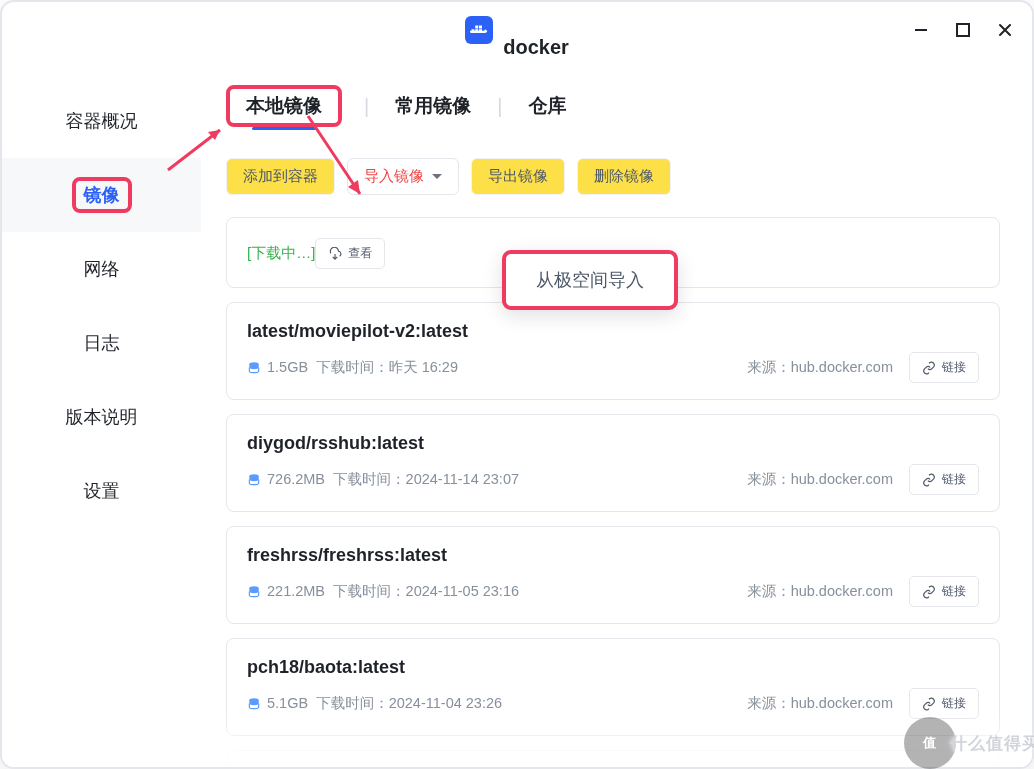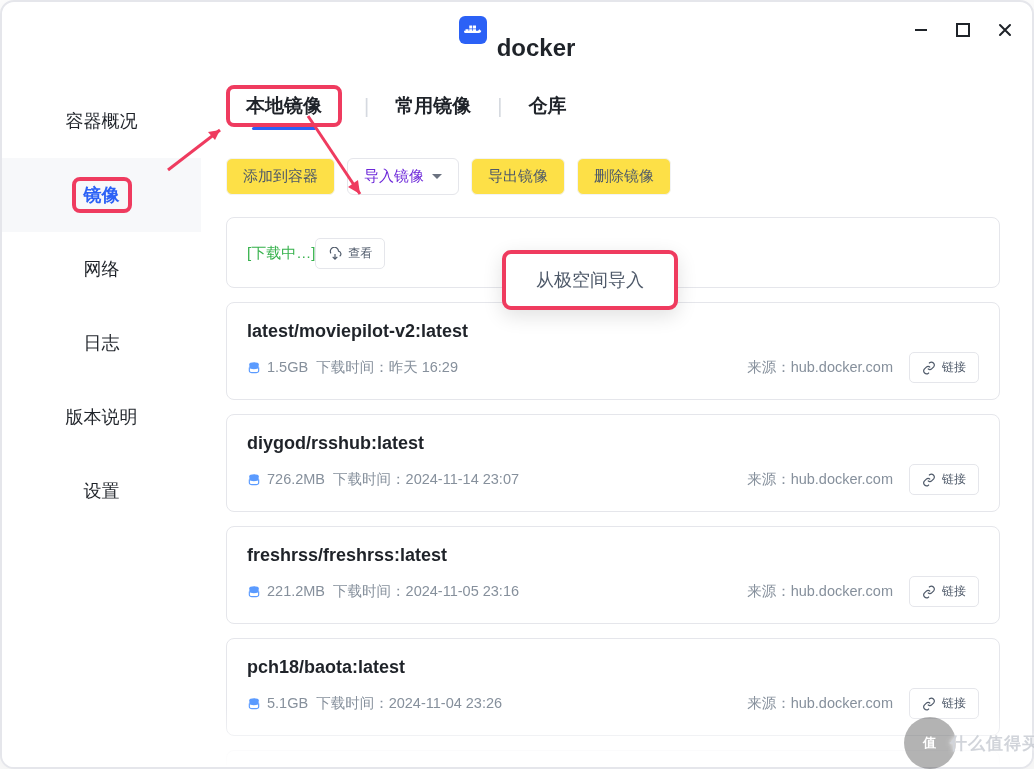--- a/index.html
+++ b/index.html
@@ -2,42 +2,42 @@
 <html><head>
 <meta charset="utf-8">
 <style>
   html,body{margin:0;padding:0;font-family:"PingFang SC","Microsoft YaHei","Helvetica Neue",Arial,sans-serif;background:#fff;color:#1f2329;overflow:hidden;}
   *{box-sizing:border-box;}
   .window{width:1034px;height:769px;position:relative;border:2px solid #e5e6eb;border-radius:14px;background:#fff;box-shadow:0 10px 40px rgba(0,0,0,0.1);margin:0;}
   
   .titlebar{height:56px;display:flex;align-items:center;justify-content:center;position:relative;border-bottom:1px solid #fff;}
   .titlebar .title-wrap{display:flex;align-items:center;gap:10px;}
   .title-icon{width:28px;height:28px;background:#2b61f6;border-radius:6px;display:flex;align-items:center;justify-content:center;}
-  .title-txt{font-size:24px;font-weight:700;color:#1f2329;margin-top:36px;}
+  .title-txt{font-size:20px;font-weight:700;color:#1f2329;margin-top:36px;}
   .win-controls{position:absolute;right:18px;top:0;height:56px;display:flex;align-items:center;gap:24px;}
   .win-ctrl{width:18px;height:18px;display:flex;align-items:center;justify-content:center;color:#1f2329;cursor:pointer;}
   
   .body{display:flex;height:calc(100% - 56px);}
   
   .sidebar{width:200px;border-right:1px solid #fff;display:flex;flex-direction:column;padding-top:26px;}
   .side-item{height:74px;display:flex;align-items:center;justify-content:center;font-size:18px;color:#1f2329;cursor:pointer;font-weight:500;}
   .side-item.active{background:#f7f8fa;color:#2b61f6;font-weight:600;}
   .hl{border:4px solid #ef3b5f;border-radius:8px;padding:2px 8px;}
   
   .main{flex:1;display:flex;flex-direction:column;padding:26px 32px 0 24px;position:relative;min-width:0;}
   .tabs{display:flex;align-items:center;gap:0;margin-bottom:30px;height:44px;}
   .tabbox{display:flex;align-items:center;}
   .tab{font-size:19px;font-weight:700;color:#1f2329;padding:4px 2px;cursor:pointer;position:relative;margin:0 2px;}
   .tab.active{color:#1f2329;}
   .tab.active::after{content:"";position:absolute;left:8px;right:8px;bottom:-10px;height:3px;background:#2b61f6;border-radius:2px;}
   .tab-sep{color:#d5d9e0;margin:0 22px;font-weight:300;font-size:20px;}
   
   .actions{display:flex;gap:12px;margin-bottom:22px;}
   .btn{background:#fde047;border:1px solid #f2f3f5;border-radius:6px;padding:8px 16px;font-size:15px;color:#4e5969;display:flex;align-items:center;gap:6px;cursor:pointer;}
-  .btn.primary-border{background:#fff;border:1px solid #e5e6eb;color:#6d28d9;}
+  .btn.primary-border{background:#fff;border:1px solid #e5e6eb;color:#ef4444;}
   .btn.has-caret::after{content:"";width:0;height:0;border-left:5px solid transparent;border-right:5px solid transparent;border-top:5px solid #6b7280;margin-left:2px;}
   
   .popup{position:absolute;top:192px;left:300px;background:#fff;border:4px solid #ef3b5f;border-radius:9px;padding:14px 30px;font-size:18px;color:#4e5969;box-shadow:0 6px 20px rgba(0,0,0,0.12);z-index:20;}
   
   .list{flex:1;overflow:hidden;display:flex;flex-direction:column;gap:14px;}
   .card{border:1px solid #e5e6eb;border-radius:8px;padding:18px 20px 16px 20px;display:flex;flex-direction:column;gap:10px;width:100%;}
   .card-title{font-size:18px;font-weight:700;color:#1f2329;}
   .card-sub{display:flex;align-items:center;justify-content:space-between;font-size:14.5px;color:#86909c;gap:8px;}
   .card-meta{display:flex;align-items:center;gap:6px;min-width:0;}
   .db-icon{width:14px;height:14px;flex-shrink:0;}

